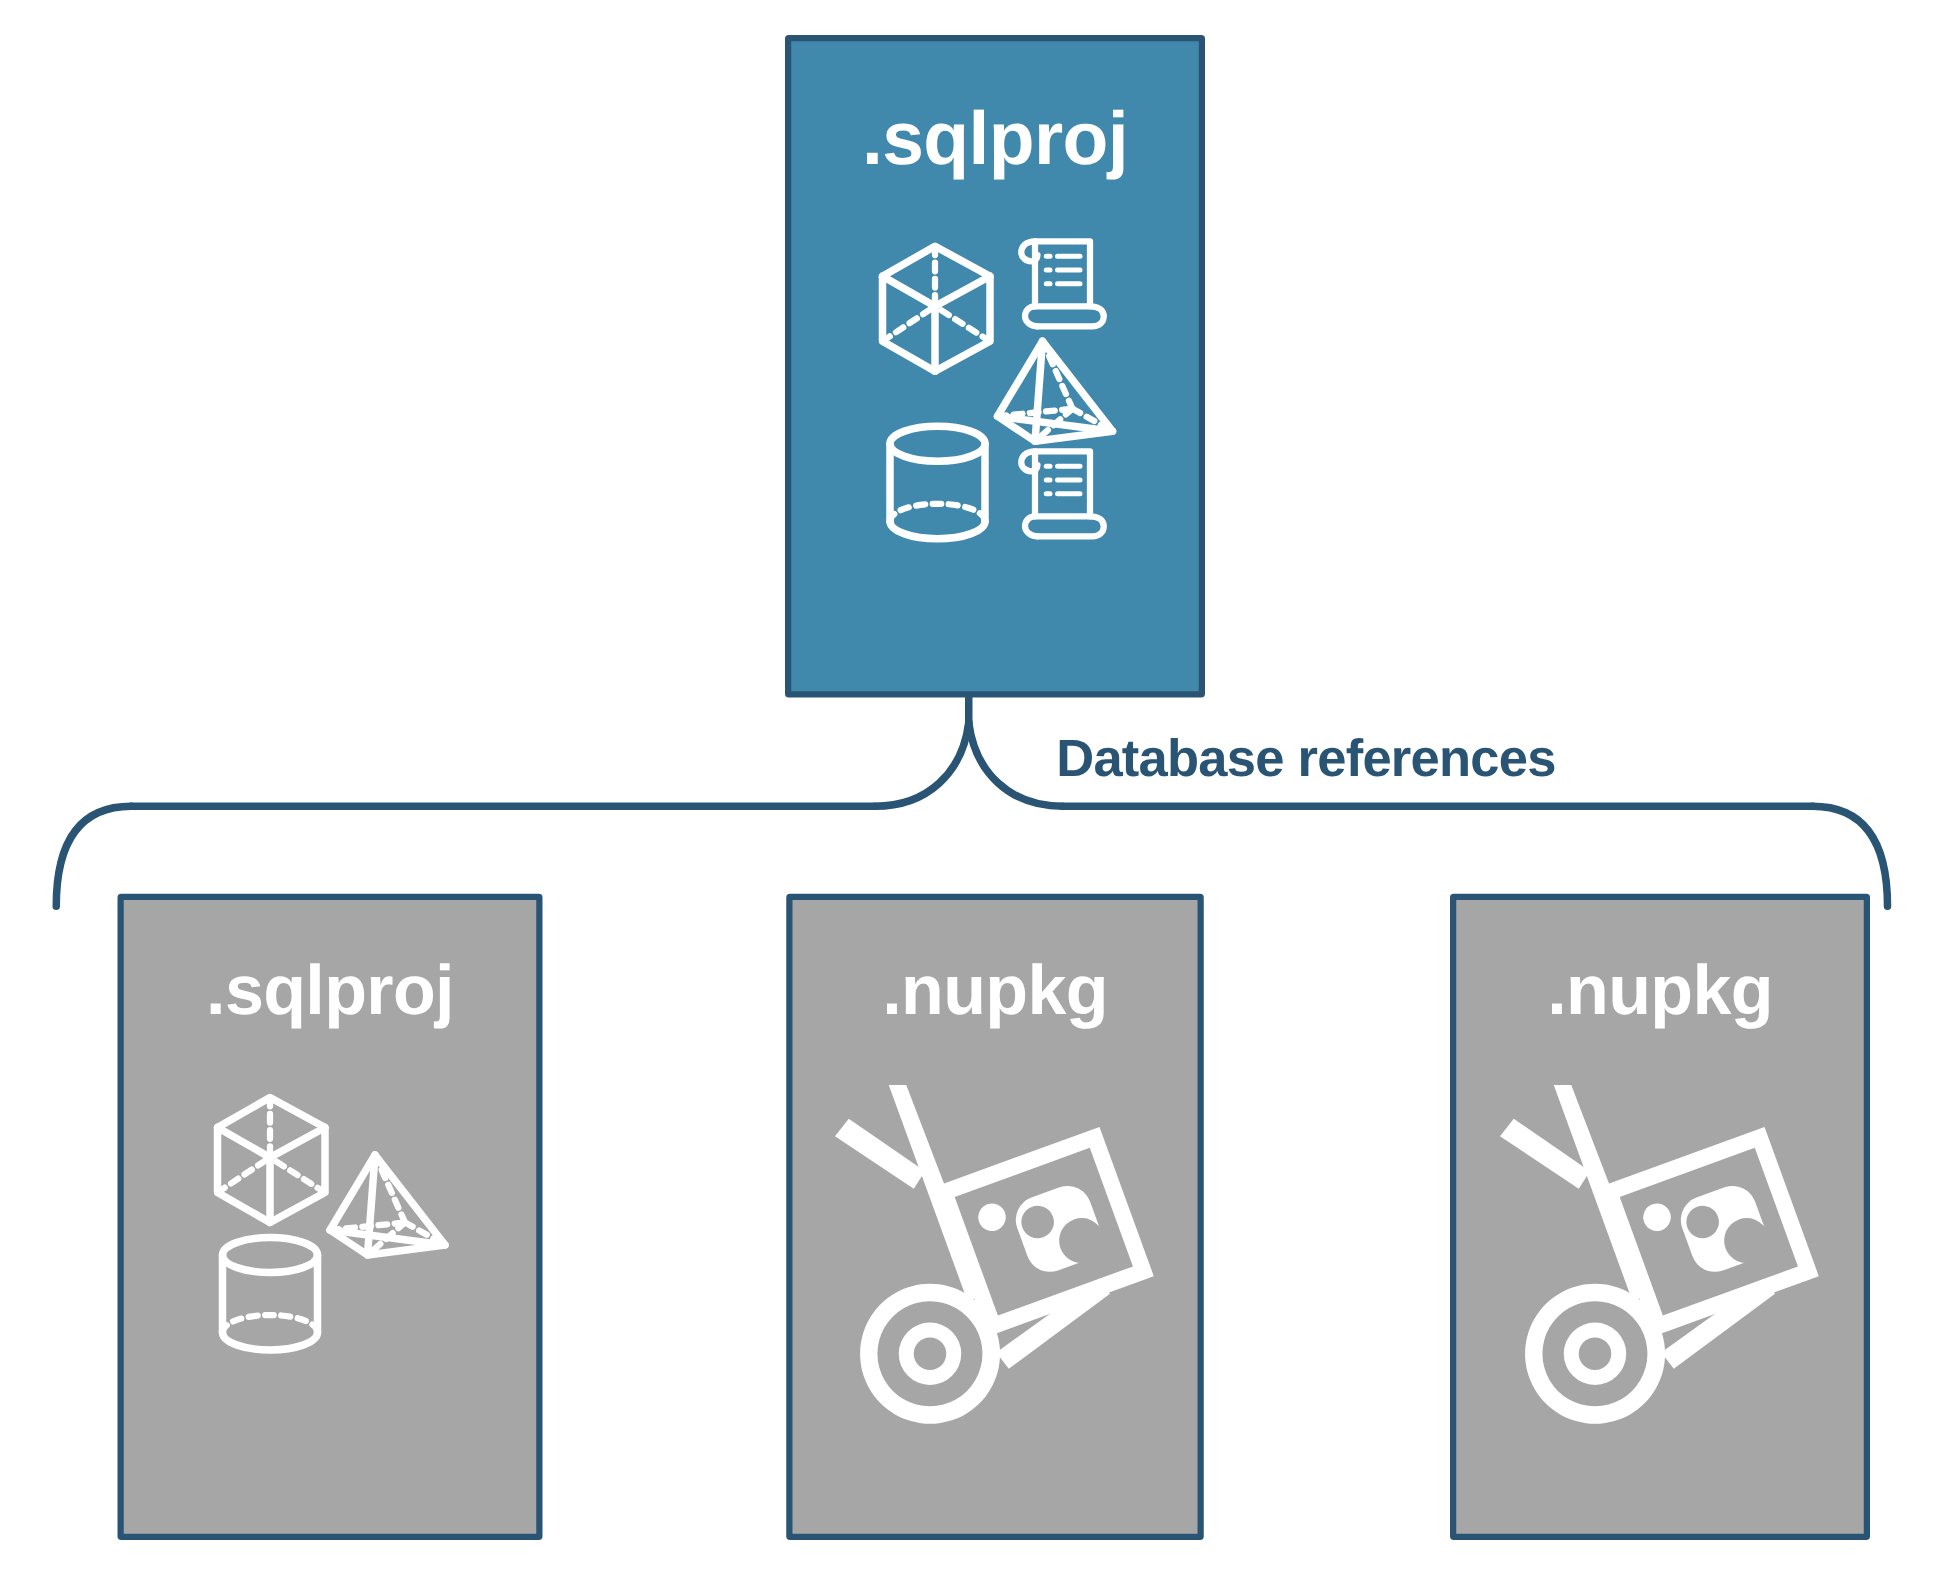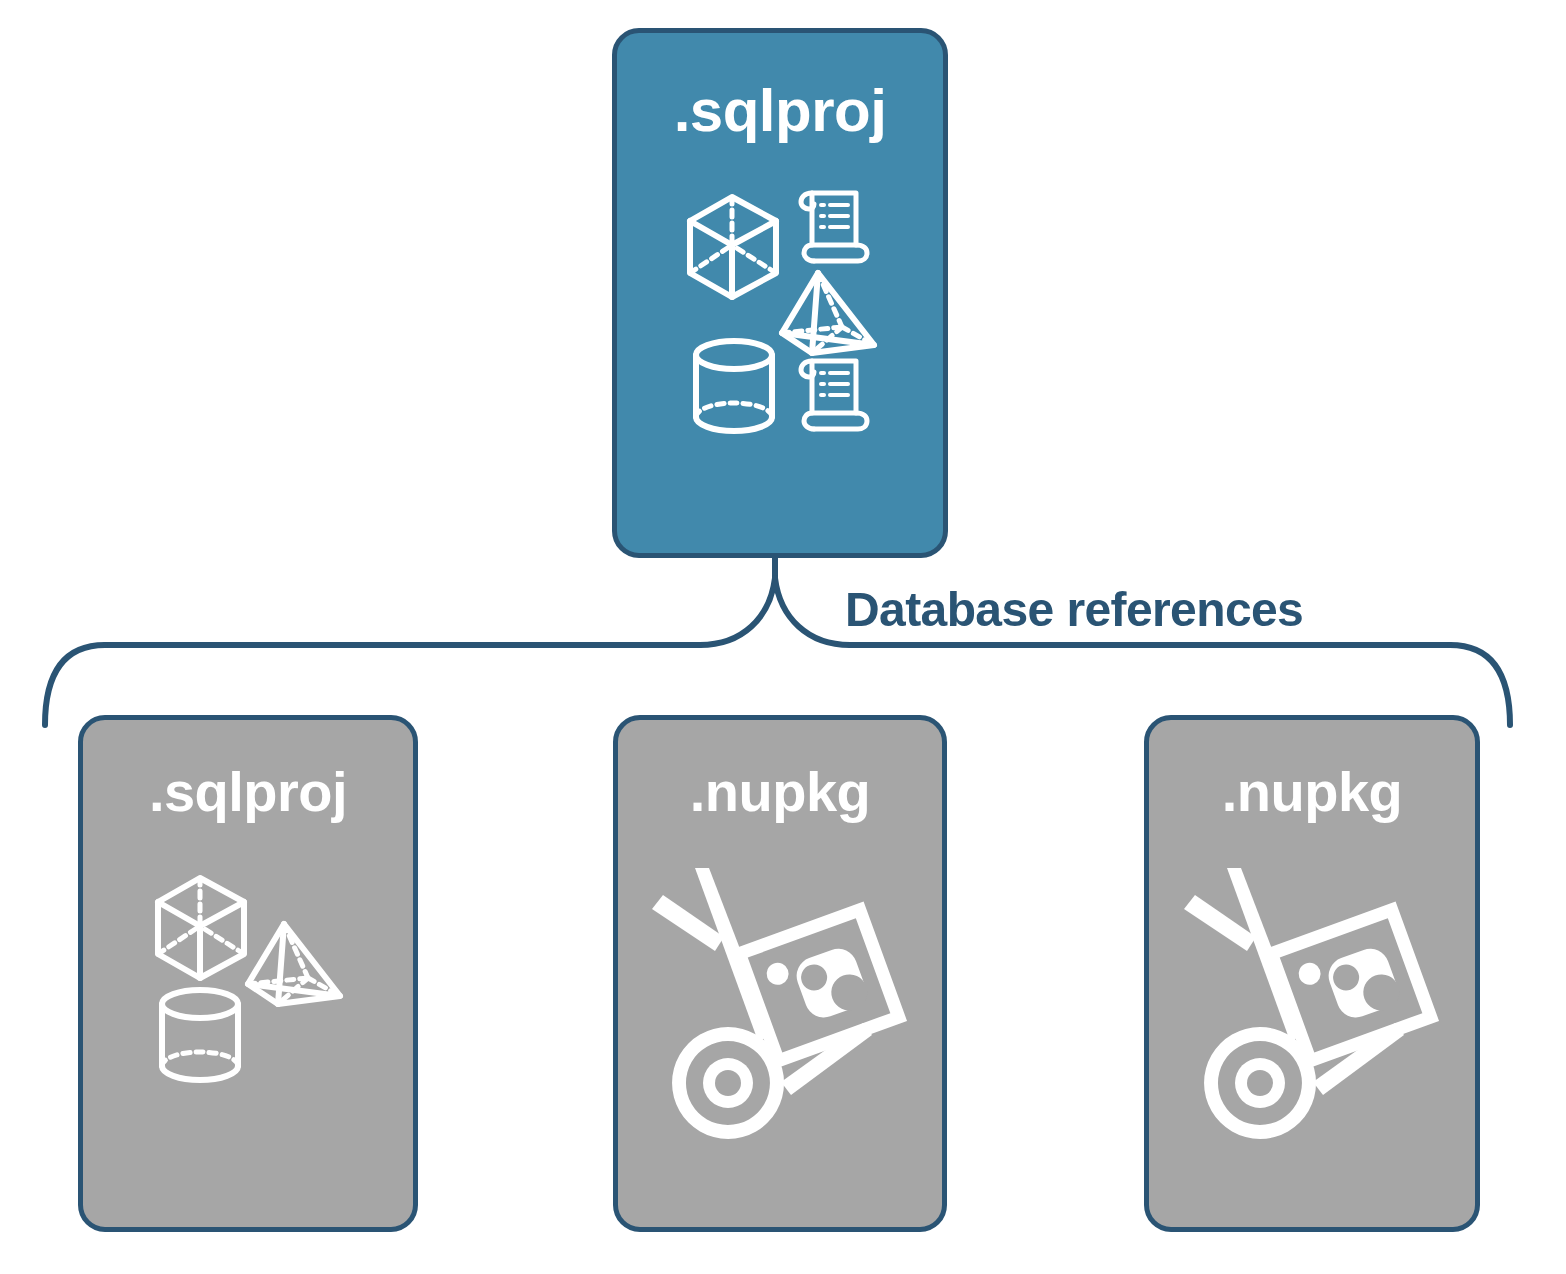--- a/index.html
+++ b/index.html
@@ -16,21 +16,22 @@
     height: 1274px;
     background: #ffffff;
     overflow: hidden;
   }
 
   
   .card {
     position: absolute;
     box-sizing: border-box;
     border: 5px solid #2a5474;
-    border-radius: 27px;
+    border-radius: 3px;
+    margin-left: 16px;
   }
   .card.teal  { background: #4189ac; }
   .card.gray  { background: #a6a6a6; }
 
   .card-title {
     position: absolute;
     left: 0;
     width: 100%;
     text-align: center;
     color: #ffffff;
@@ -58,21 +59,21 @@
     width: 1566px;
     height: 1274px;
     pointer-events: none;
   }
 
   #brace-label {
     position: absolute;
     left: 845px;
     top: 586px;
     color: #2a5474;
-    font-size: 48px;
+    font-size: 42px;
     font-weight: bold;
     letter-spacing: -0.6px;
     white-space: nowrap;
     line-height: 1;
   }
 
   svg { display: block; overflow: visible; }
 </style>
 </head>
 <body>

